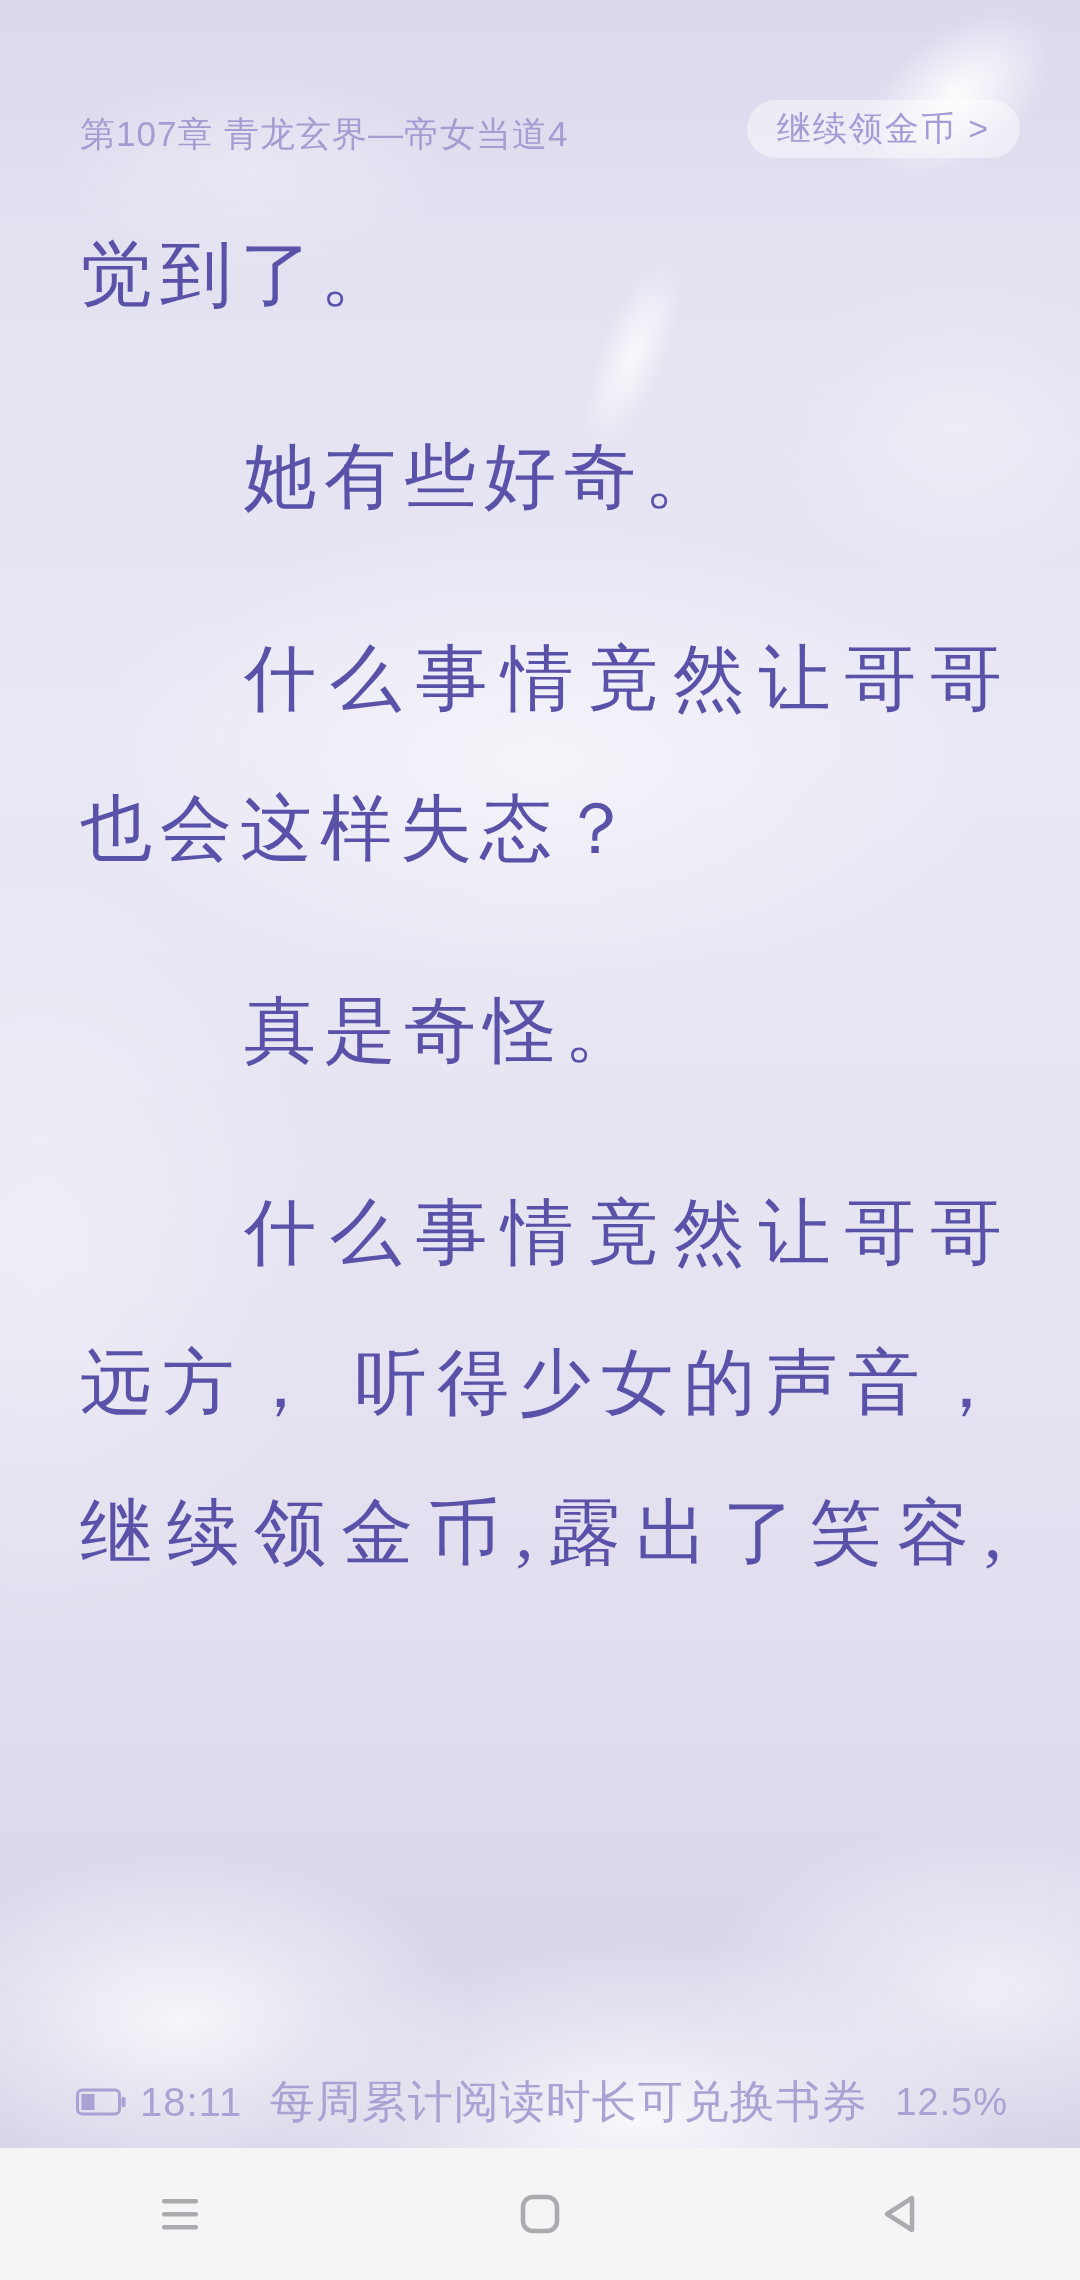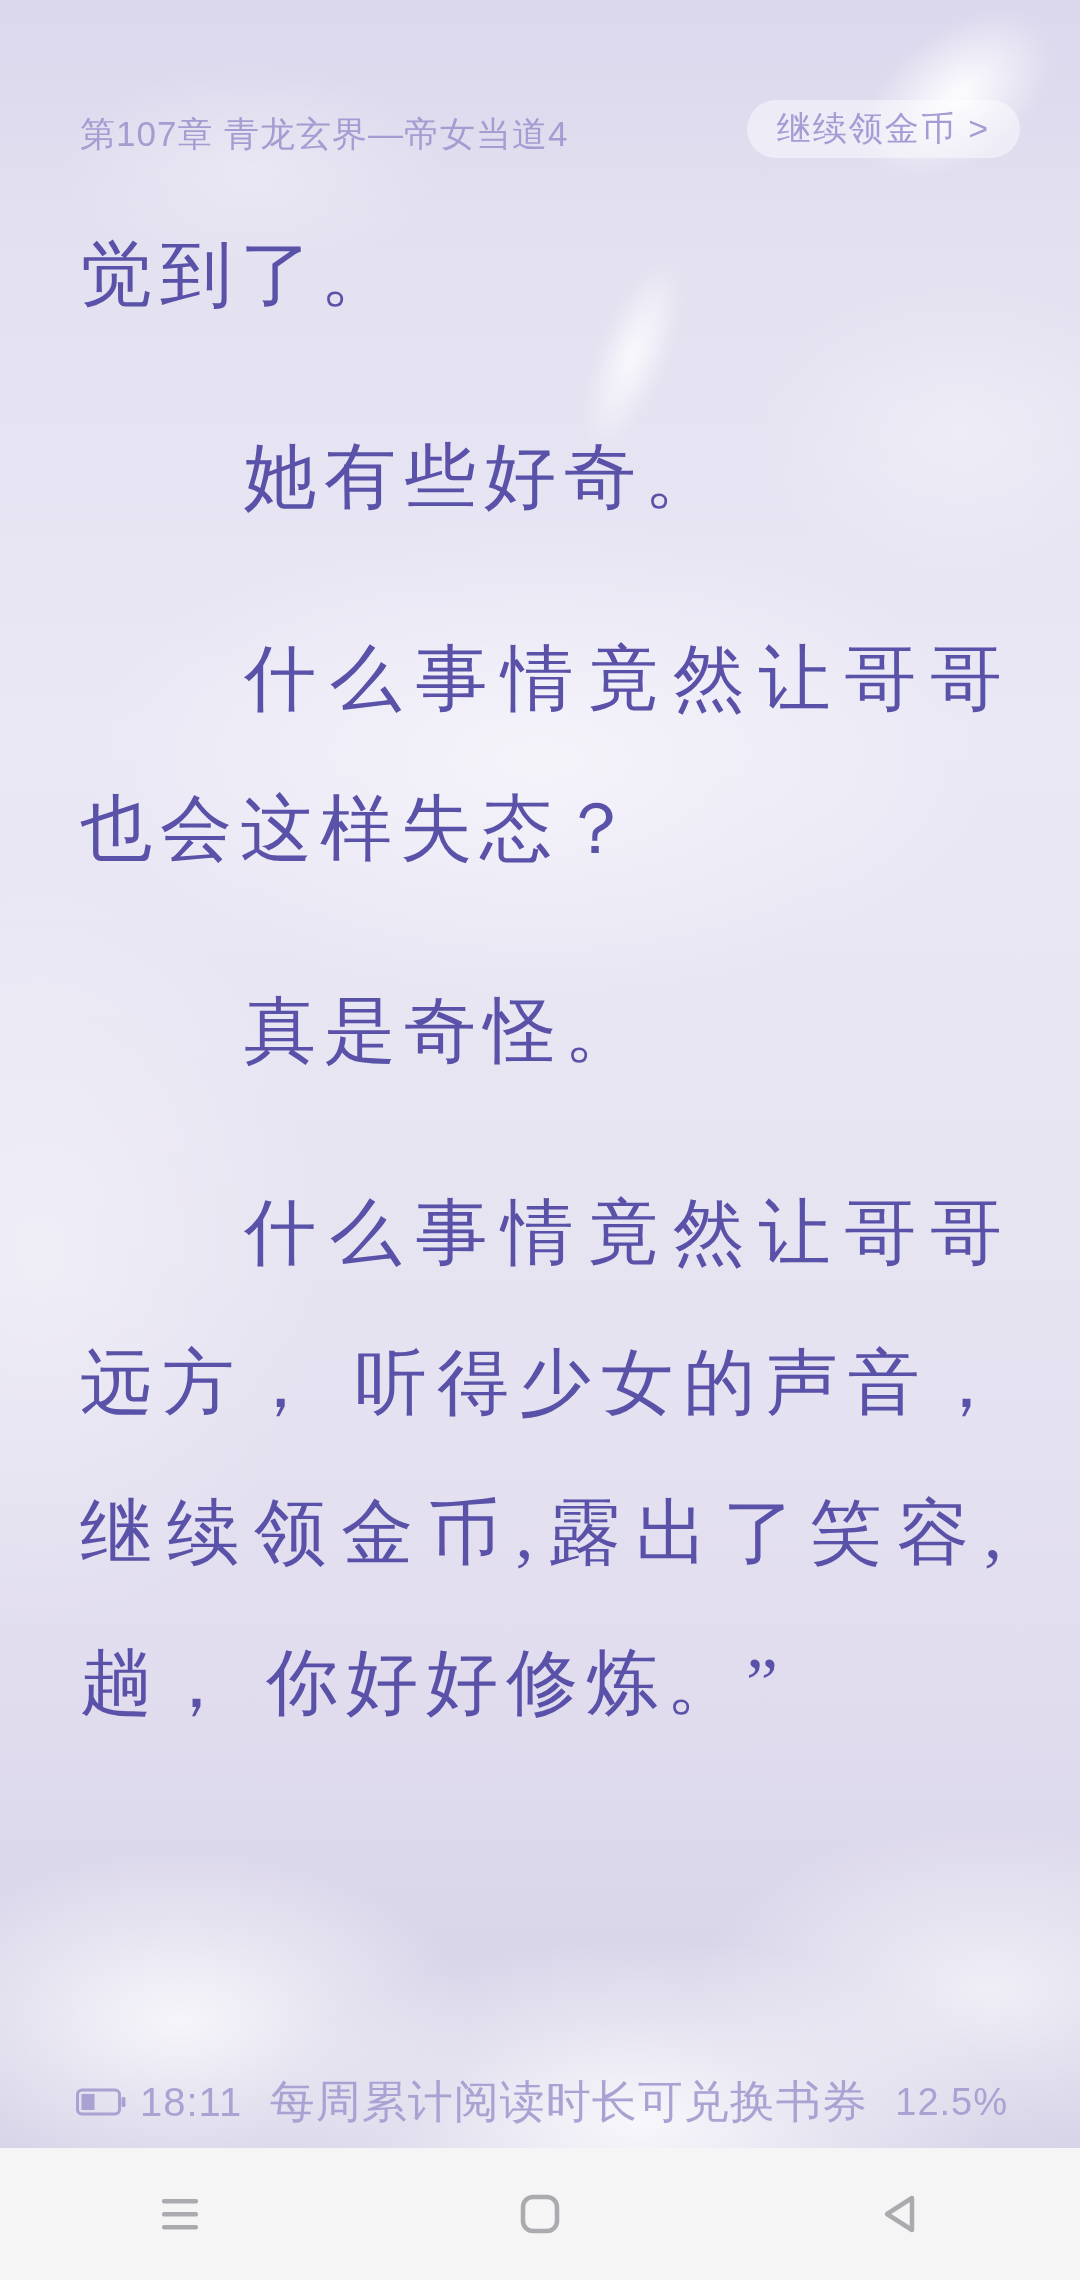--- a/index.html
+++ b/index.html
@@ -94,21 +94,20 @@
 
   <div class="reader">
     <div class="line">觉到了。</div>
     <div class="line ind para">她有些好奇。</div>
     <div class="line ind para j">什么事情竟然让哥哥</div>
     <div class="line">也会这样失态？</div>
     <div class="line ind para">真是奇怪。</div>
     <div class="line ind para j">什么事情竟然让哥哥</div>
     <div class="line j">远方， 听得少女的声音，</div>
     <div class="line j">继续领金币,露出了笑容,</div>
-    <div class="line">趟， 你好好修炼。”</div>
   </div>
 
   <div class="status-row">
     <svg class="battery" width="50" height="28" viewBox="0 0 50 28">
       <rect x="1.5" y="2" width="42" height="24" rx="4.5" fill="none" stroke="#a9a2d2" stroke-width="3"></rect>
       <rect x="5.5" y="6" width="13" height="16" fill="#a9a2d2"></rect>
       <rect x="45.5" y="9" width="4" height="10" rx="1.5" fill="#a9a2d2"></rect>
     </svg>
     <div class="time">18:11</div>
     <div class="status-message">每周累计阅读时长可兑换书券</div>

